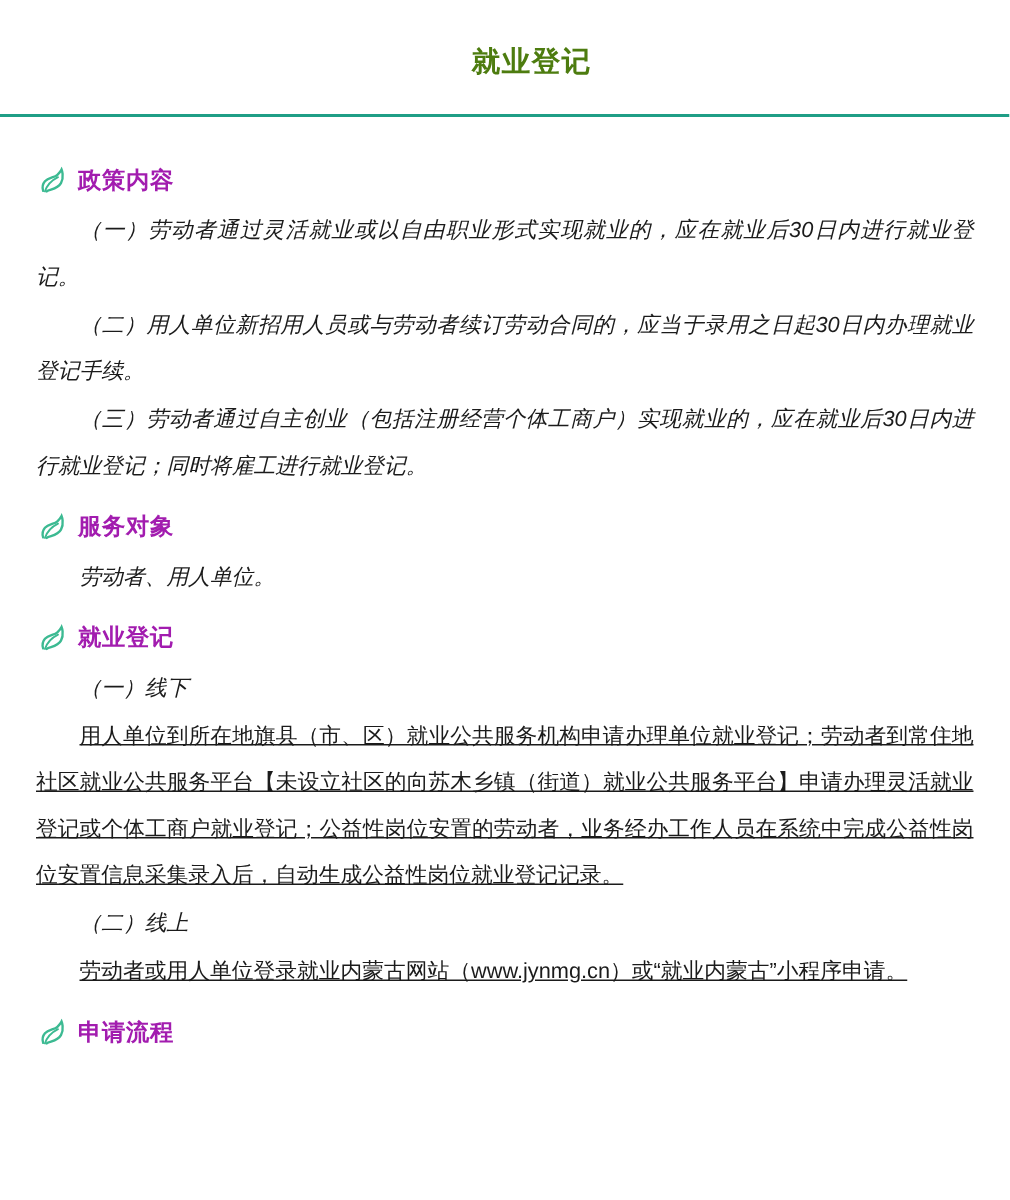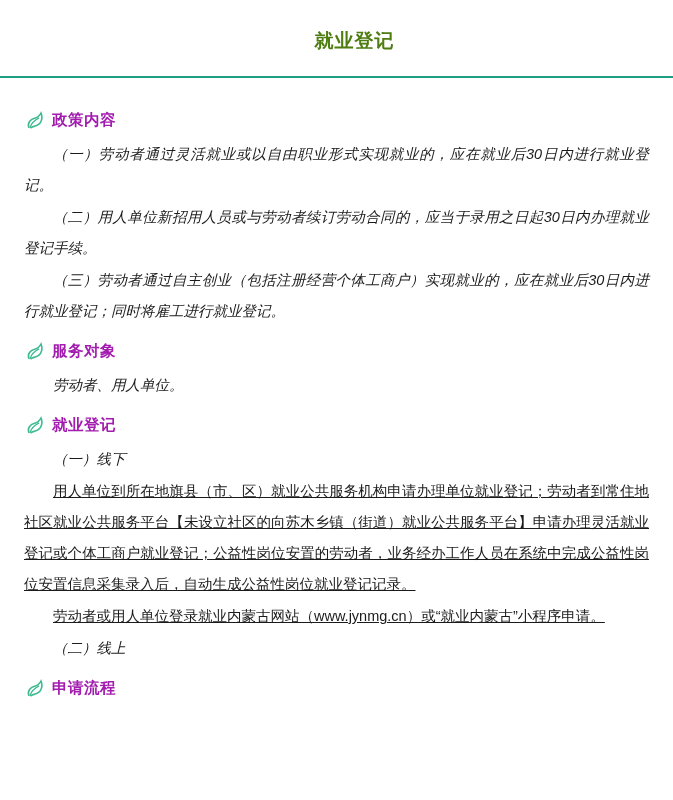--- a/index.html
+++ b/index.html
@@ -119,22 +119,22 @@
         <span class="leaf-icon">
           <svg viewBox="0 0 24 24" width="19" height="19" xmlns="http://www.w3.org/2000/svg">
             <path d="M3.5 20.5C3.5 20.5 2 16 5 12.5C8 9 13 9.5 15.5 7C18 4.5 19 2.5 19 2.5C19 2.5 21.5 8.5 18.5 14C15.5 19.5 8.5 19 6.5 21" fill="none" stroke="#3cba92" stroke-width="2" stroke-linecap="round"></path>
             <path d="M5 21C7 15 11 11.5 16 9" fill="none" stroke="#3cba92" stroke-width="1.6" stroke-linecap="round"></path>
           </svg>
         </span>
         <span class="section-title">就业登记</span>
       </div>
       <p class="para indent">（一）线下</p>
       <p class="para indent2">用人单位到所在地旗县（市、区）就业公共服务机构申请办理单位就业登记；劳动者到常住地社区就业公共服务平台【未设立社区的向苏木乡镇（街道）就业公共服务平台】申请办理灵活就业登记或个体工商户就业登记；公益性岗位安置的劳动者，业务经办工作人员在系统中完成公益性岗位安置信息采集录入后，自动生成公益性岗位就业登记记录。</p>
+      <p class="para indent">（二）线上</p>
       <p class="para indent2">劳动者或用人单位登录就业内蒙古网站（www.jynmg.cn）或“就业内蒙古”小程序申请。</p>
-      <p class="para indent">（二）线上</p>
     </div>
 
     <div class="section">
       <div class="section-head last-head">
         <span class="leaf-icon">
           <svg viewBox="0 0 24 24" width="19" height="19" xmlns="http://www.w3.org/2000/svg">
             <path d="M3.5 20.5C3.5 20.5 2 16 5 12.5C8 9 13 9.5 15.5 7C18 4.5 19 2.5 19 2.5C19 2.5 21.5 8.5 18.5 14C15.5 19.5 8.5 19 6.5 21" fill="none" stroke="#3cba92" stroke-width="2" stroke-linecap="round"></path>
             <path d="M5 21C7 15 11 11.5 16 9" fill="none" stroke="#3cba92" stroke-width="1.6" stroke-linecap="round"></path>
           </svg>
         </span>

